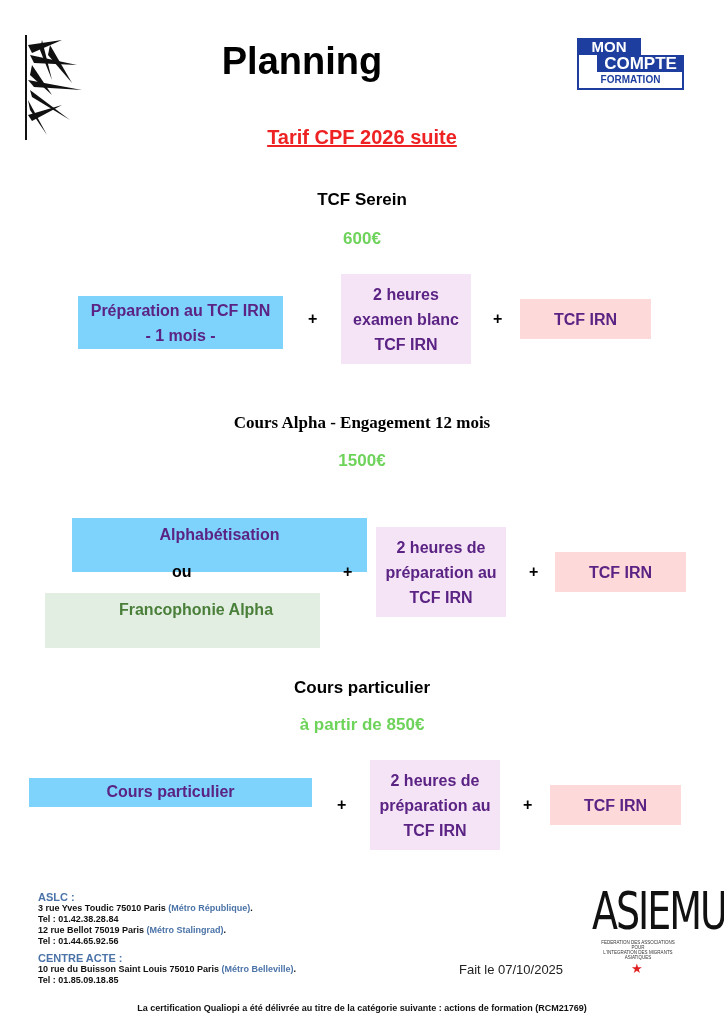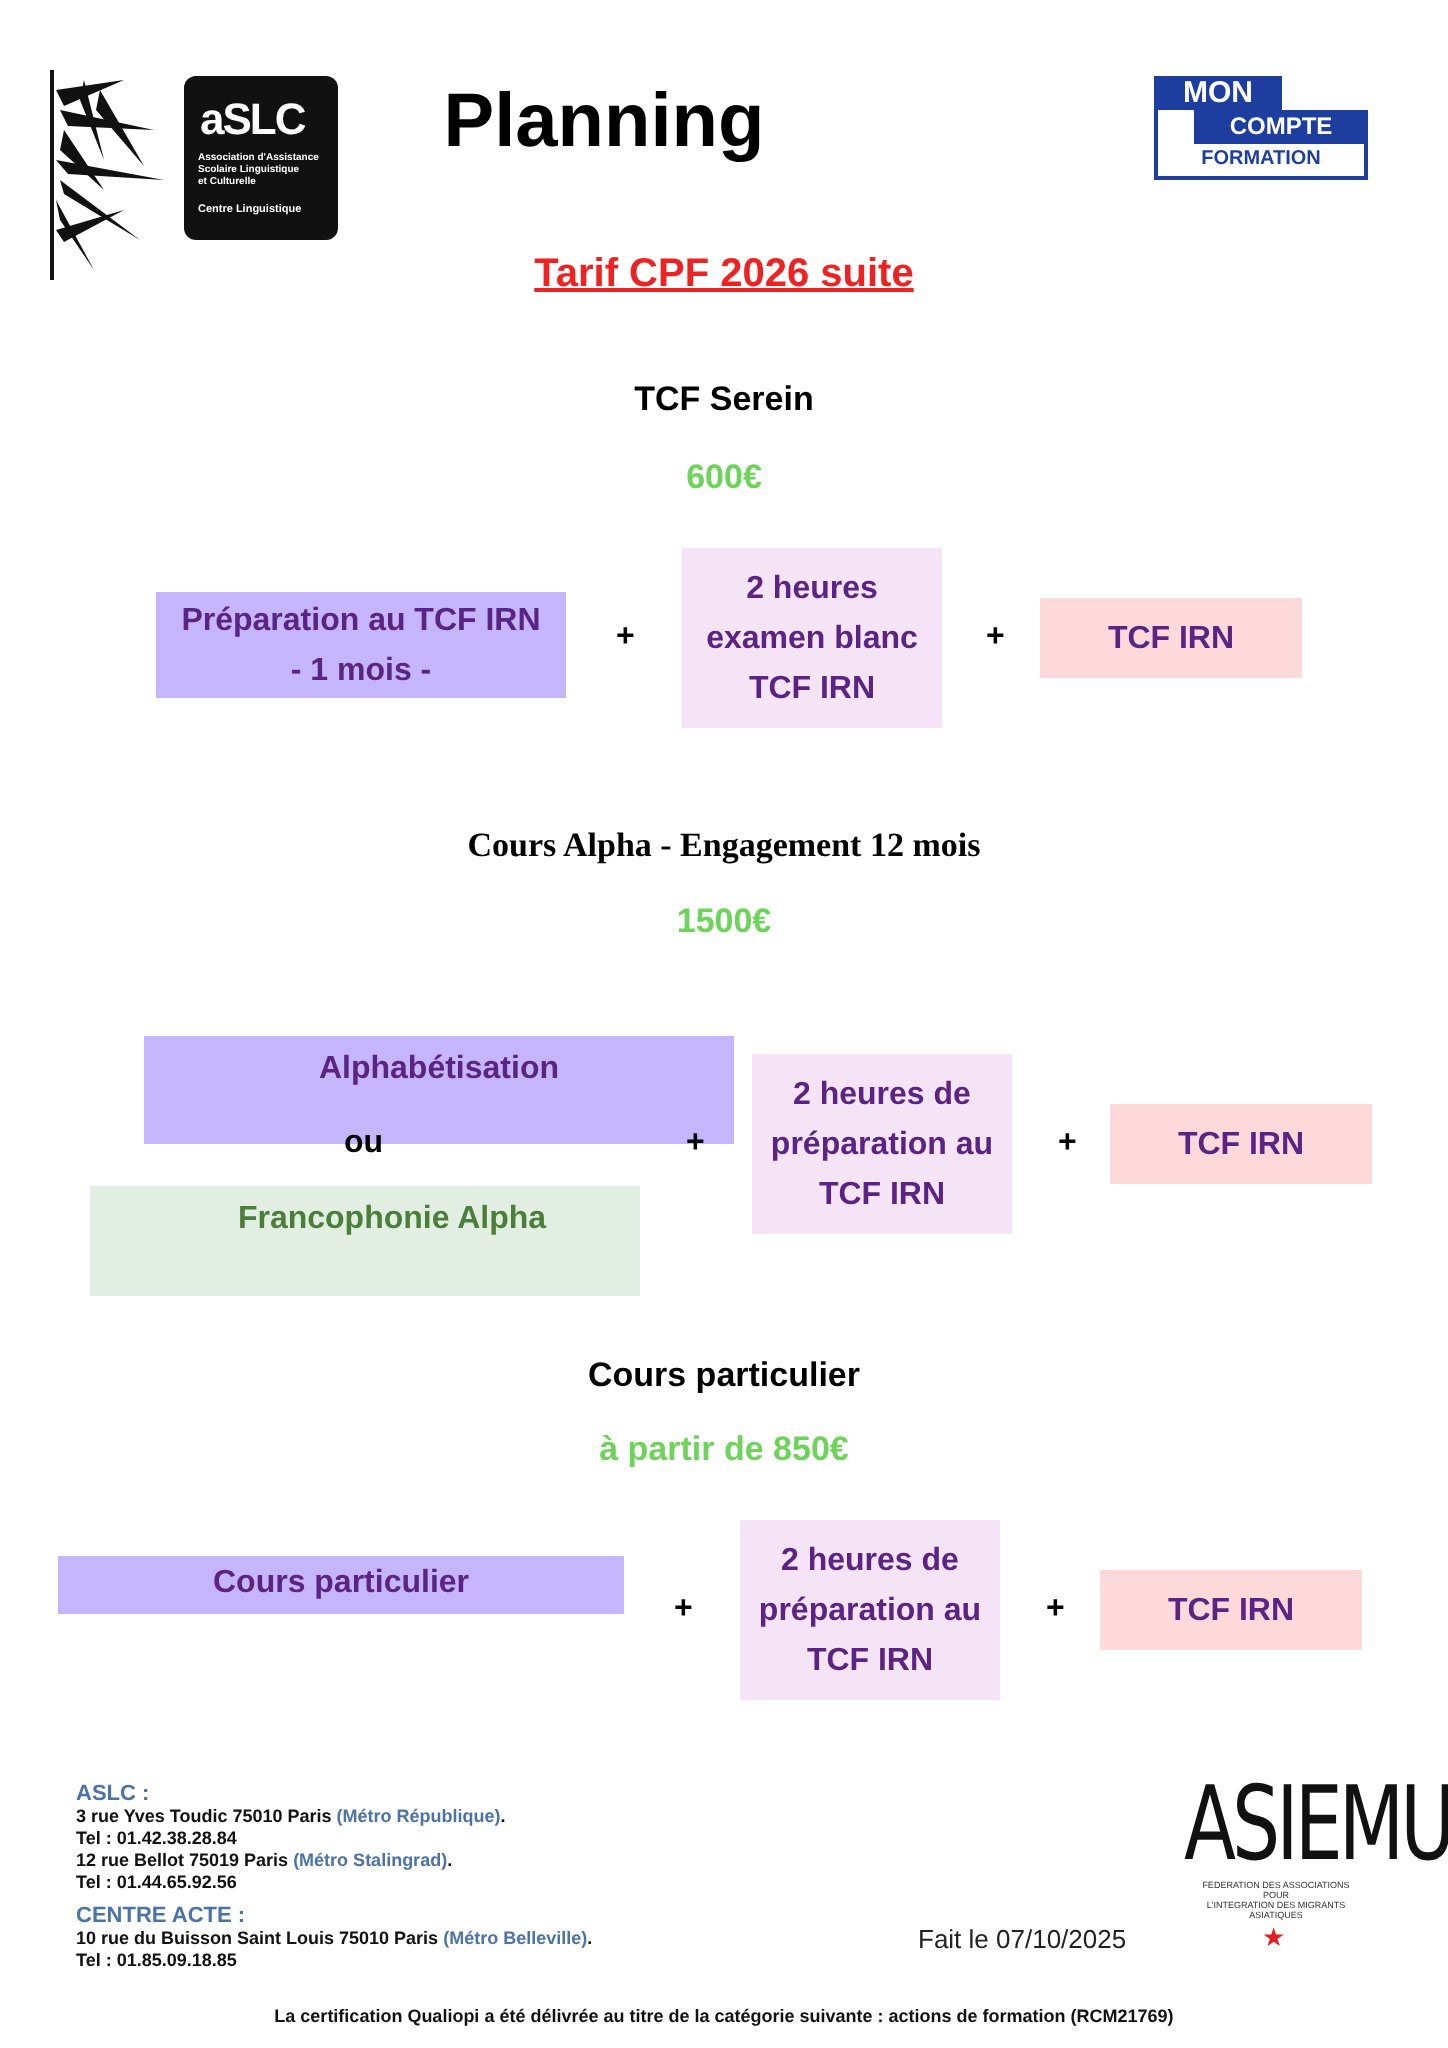--- a/index.html
+++ b/index.html
@@ -15,32 +15,32 @@
   .aslc-box .sub { position:absolute; left:7px; top:38px; font-size:5px; line-height:6px; font-weight:bold; width:66px; }
   .aslc-box .cl { position:absolute; left:7px; top:64px; font-size:5.5px; font-weight:bold; }
   .bamboo { position:absolute; left:0; top:0; }
 
   .title { left:0; width:604px; top:40px; font-size:38px; font-weight:bold; color:#000; }
   .subtitle { left:0; width:724px; top:126px; font-size:20px; font-weight:bold; color:#ee2222; }
   .subtitle span { text-decoration:underline; }
 
   .mcf { left:577px; top:38px; width:107px; height:52px; }
   .mcf .r1 { position:absolute; left:0; top:0; width:64px; height:17px; background:#1d3e9e; color:#fff; font-weight:bold; font-size:15px; line-height:17px; text-align:center; }
-  .mcf .r2 { position:absolute; left:20px; top:17px; width:87px; height:17px; background:#1d3e9e; color:#fff; font-weight:bold; font-size:12px; line-height:17px; text-align:center; }
+  .mcf .r2 { position:absolute; left:20px; top:17px; width:87px; height:17px; background:#1d3e9e; color:#fff; font-weight:bold; font-size:17px; line-height:17px; text-align:center; }
   .mcf .r3 { position:absolute; left:0; top:34px; width:103px; height:16px; border:2px solid #1d3e9e; border-top:none; background:#fff; color:#1d3e9e; font-weight:bold; font-size:10px; line-height:16px; text-align:center; }
   .mcf .r1b { position:absolute; left:0; top:17px; width:2px; height:17px; background:#1d3e9e; }
 
   
   .sec-title { left:0; width:724px; font-size:17px; font-weight:bold; color:#000; }
   .price { left:0; width:724px; font-size:17px; font-weight:bold; color:#6ed35a; }
 
   .box { position:absolute; display:flex; align-items:center; justify-content:center; text-align:center;
          font-weight:bold; font-size:16px; line-height:25px; color:#5b2384; }
   .box.top { align-items:flex-start; padding-top:4px; box-sizing:border-box; }
-  .c-lav { background:#c4b5fd; }
+  .c-lav { background:#7dd3fc; }
   .c-pink { background:#f4e4f6; }
   .c-red { background:#fdd9d9; }
   .c-green { background:#e3eee2; color:#4a7f3a;padding-left:27px; }
   .plus { position:absolute; font-weight:bold; font-size:16px; color:#000; }
   .ou { position:absolute; font-weight:bold; font-size:16px; color:#000; }
 
   
   .footer { left:38px; top:892px; font-size:9px; line-height:11px; font-weight:bold; color:#111; }
   .footer .hd { color:#4b73a8; font-size:11px; }
   .footer .metro { color:#4b73a8; }
@@ -62,29 +62,20 @@
     <path d="M6 10 L40 5 L10 18 Z" fill="#111"></path>
     <path d="M8 20 L55 30 L12 28 Z" fill="#111"></path>
     <path d="M10 30 L30 60 L8 40 Z" fill="#111"></path>
     <path d="M6 45 L60 55 L12 52 Z" fill="#111"></path>
     <path d="M8 55 L48 85 L10 62 Z" fill="#111"></path>
     <path d="M6 65 L25 100 L8 75 Z" fill="#111"></path>
     <path d="M20 5 L30 45 L18 15 Z" fill="#111"></path>
     <path d="M28 10 L50 48 L26 20 Z" fill="#111"></path>
     <path d="M6 80 L40 70 L10 86 Z" fill="#111"></path>
   </svg>
-  <div class="aslc-box">
-    <div class="big">aSLC</div>
-    <div class="sub">
-      <div>Association d'Assistance</div>
-      <div>Scolaire Linguistique</div>
-      <div>et Culturelle</div>
-    </div>
-    <div class="cl">Centre Linguistique</div>
-  </div>
 </div>
 
 <div class="abs title center">Planning</div>
 <div class="abs subtitle center"><span>Tarif CPF 2026 suite</span></div>
 
 <div class="abs mcf">
   <div class="r1">MON</div>
   <div class="r2">COMPTE</div>
   <div class="r1b"></div>
   <div class="r3">FORMATION</div>

